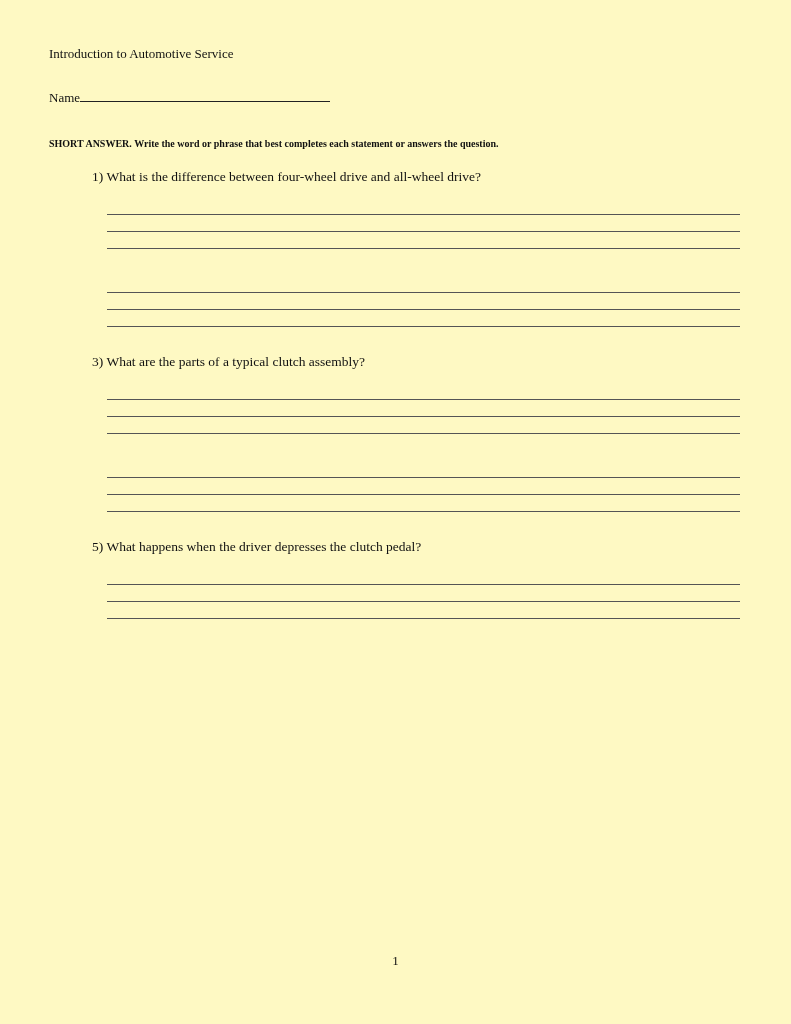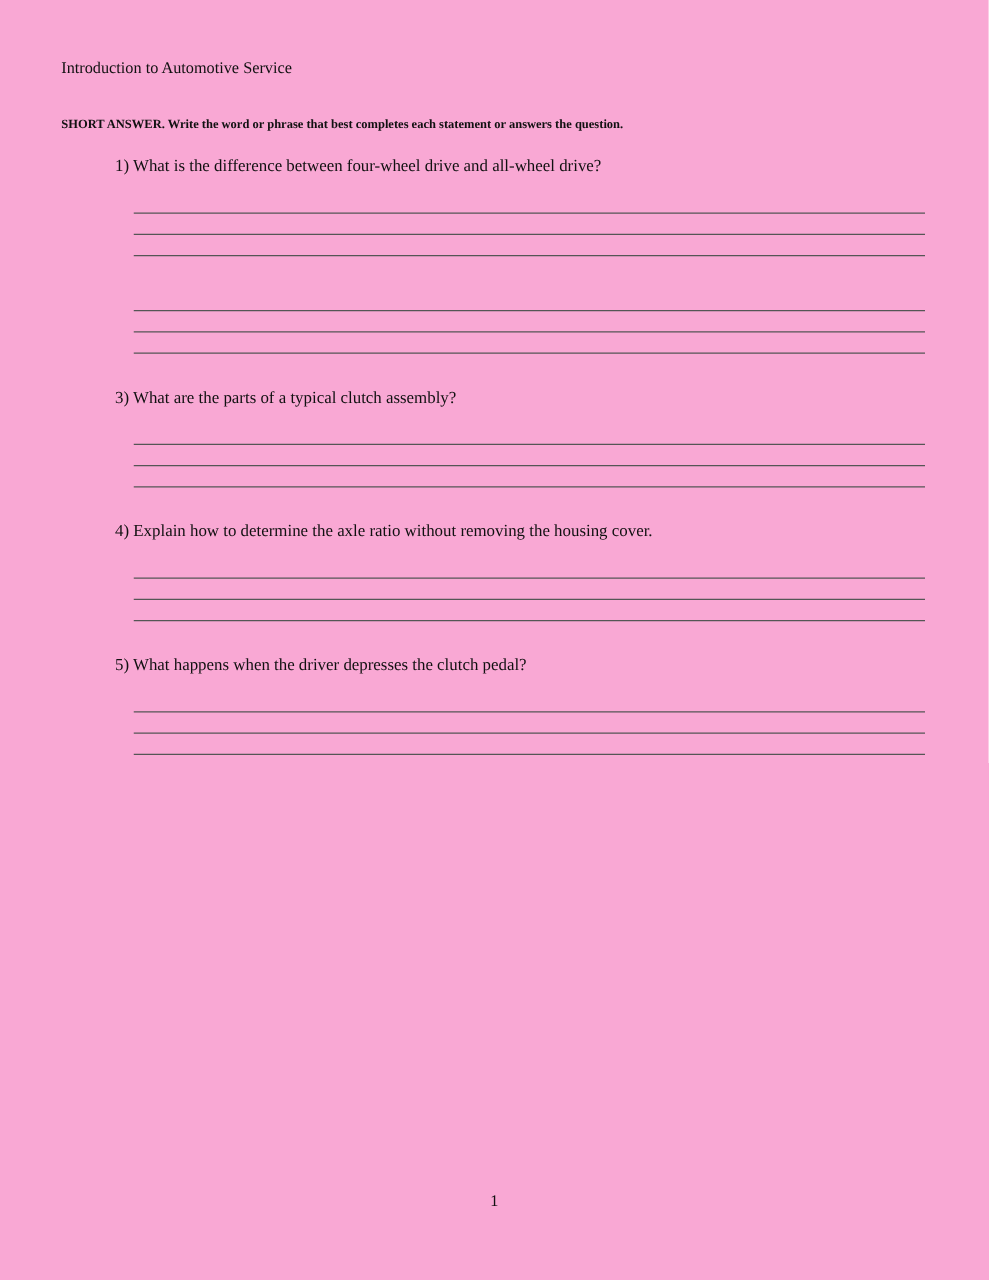--- a/index.html
+++ b/index.html
@@ -4,21 +4,21 @@
 <style>
   html, body {
     margin: 0;
     padding: 0;
     background: #ffffff;
   }
   .page {
     position: relative;
     width: 791px;
     height: 1024px;
-    background: #f9a8d4;
+    background: #fef9c3;
     font-family: "Liberation Serif", "DejaVu Serif", serif;
     color: #111111;
     overflow: hidden;
     box-sizing: border-box;
   }
   .content {
     padding: 47px 50px 0 49px;
   }
   .doc-header {
     font-size: 13px;
@@ -75,20 +75,23 @@
 </head>
 <body>
 
 <div class="page">
   <div class="content">
 
     <div class="doc-header">
       <div>Introduction to Automotive Service</div>
     </div>
 
+    <div class="name-row">
+      <span>Name</span><span class="name-underline"></span>
+    </div>
 
     <div class="instructions">SHORT ANSWER.  Write the word or phrase that best completes each statement or answers the question.</div>
 
     <div class="questions">
 
       <div class="question-block">
         <div class="question-text">
           <span>1)</span>
           <span>What is the difference between four-wheel drive and all-wheel drive?</span>
         </div>
@@ -113,24 +116,20 @@
           <span>What are the parts of a typical clutch assembly?</span>
         </div>
         <div class="answer-lines">
           <div class="answer-line"></div>
           <div class="answer-line"></div>
           <div class="answer-line"></div>
         </div>
       </div>
 
       <div class="question-block">
-        <div class="question-text">
-          <span>4)</span>
-          <span>Explain how to determine the axle ratio without removing the housing cover.</span>
-        </div>
         <div class="answer-lines">
           <div class="answer-line"></div>
           <div class="answer-line"></div>
           <div class="answer-line"></div>
         </div>
       </div>
 
       <div class="question-block">
         <div class="question-text">
           <span>5)</span>

